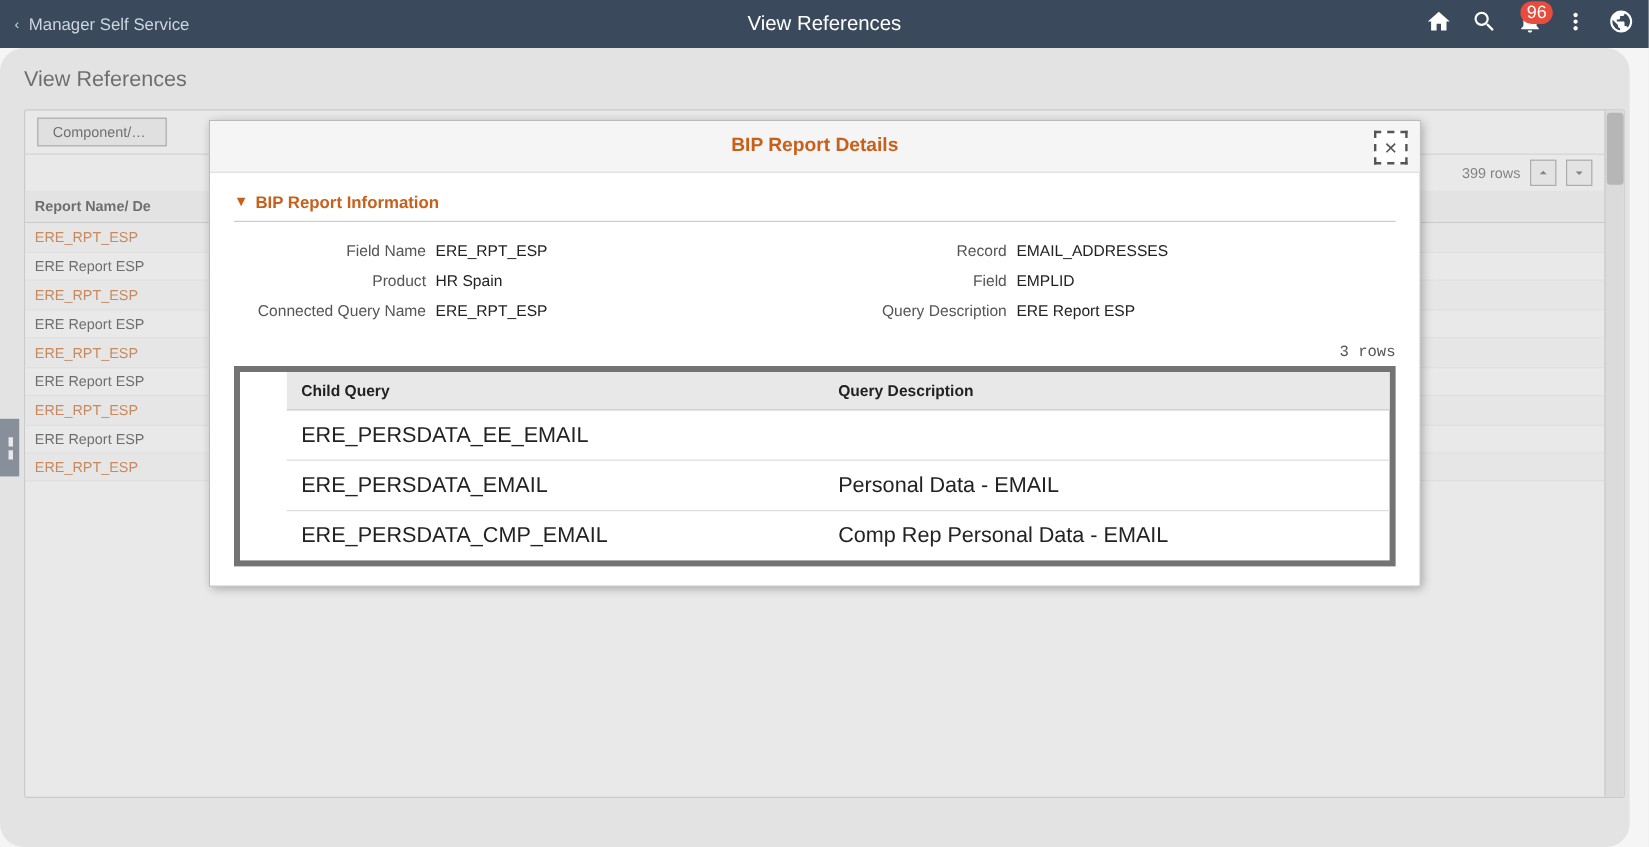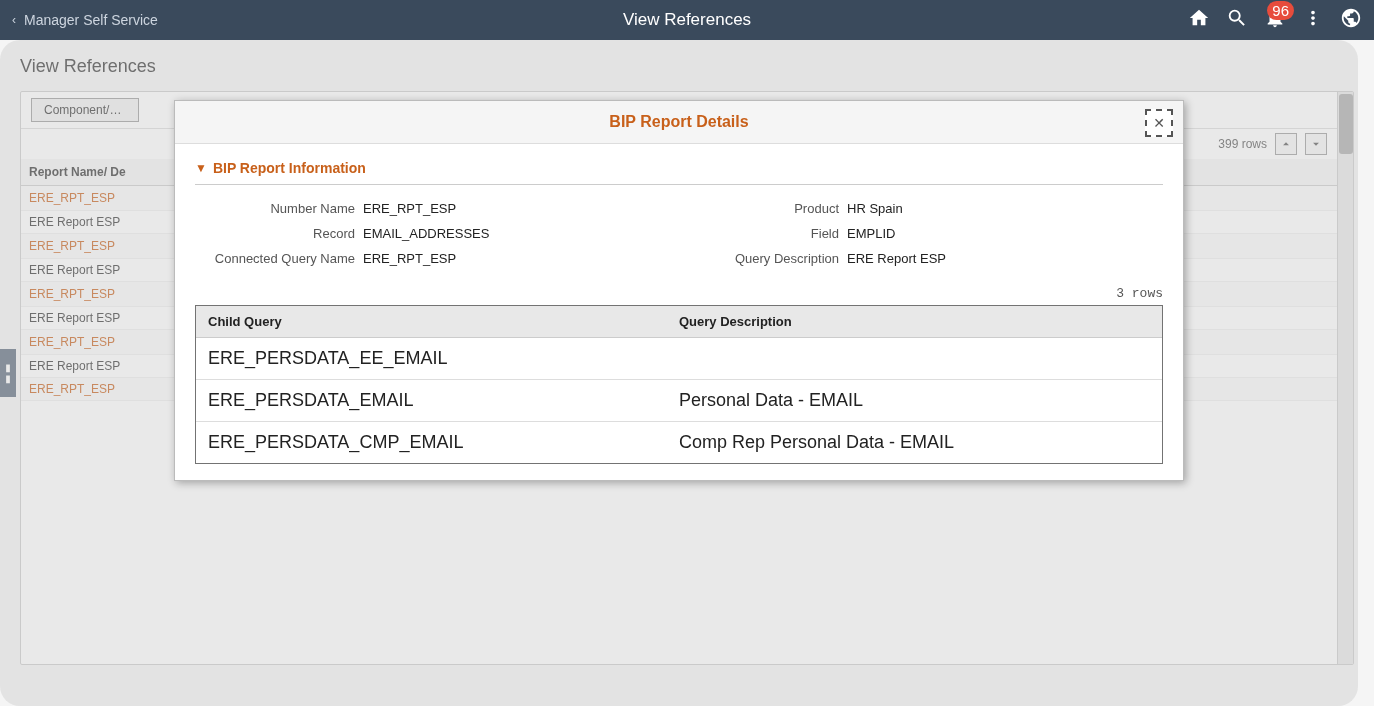--- a/index.html
+++ b/index.html
@@ -245,22 +245,23 @@
       color: #555;
       font-size: 13px;
       text-align: right;
       min-width: 160px;
     }
     .info-value {
       color: #222;
       font-size: 13px;
     }
     .child-table {
-      border: 1px solid #737373;
+      border: 5px solid #737373;
       width: 100%;
+      padding-left: 39px;
     }
     .child-table-header {
       display: grid;
       grid-template-columns: 1fr 1fr;
       background: #e8e8e8;
       border-bottom: 1px solid #ccc;
       padding: 8px 12px;
     }
     .child-col-header {
       font-weight: bold;
@@ -514,41 +515,41 @@
 
         <div class="section-header">
           <span class="section-triangle">▼</span>
           <span class="section-title">BIP Report Information</span>
         </div>
 
         <div class="info-grid">
 
           <div>
             <div class="info-row">
-              <span class="info-label">Number Name</span>
+              <span class="info-label">Field Name</span>
               <span class="info-value">ERE_RPT_ESP</span>
+            </div>
+          </div>
+
+          <div>
+            <div class="info-row">
+              <span class="info-label">Record</span>
+              <span class="info-value">EMAIL_ADDRESSES</span>
             </div>
           </div>
 
           <div>
             <div class="info-row">
               <span class="info-label">Product</span>
               <span class="info-value">HR Spain</span>
             </div>
           </div>
 
           <div>
             <div class="info-row">
-              <span class="info-label">Record</span>
-              <span class="info-value">EMAIL_ADDRESSES</span>
-            </div>
-          </div>
-
-          <div>
-            <div class="info-row">
               <span class="info-label">Field</span>
               <span class="info-value">EMPLID</span>
             </div>
           </div>
 
           <div>
             <div class="info-row">
               <span class="info-label">Connected Query Name</span>
               <span class="info-value">ERE_RPT_ESP</span>
             </div>

